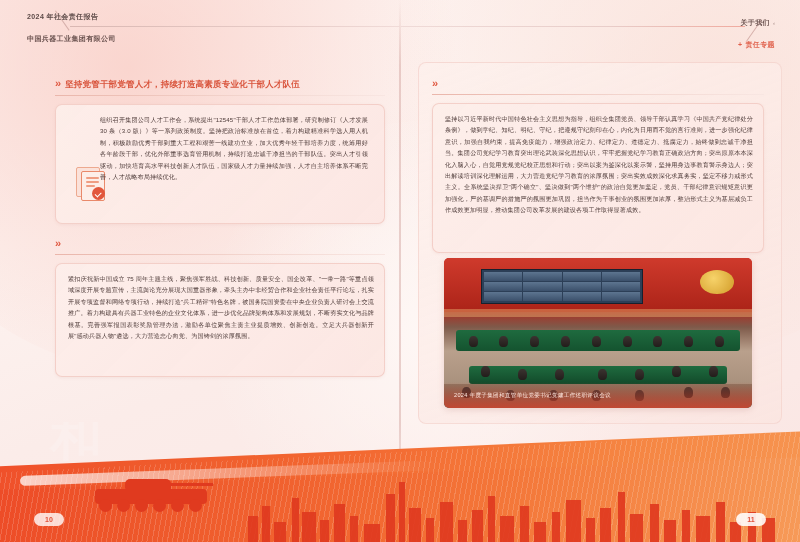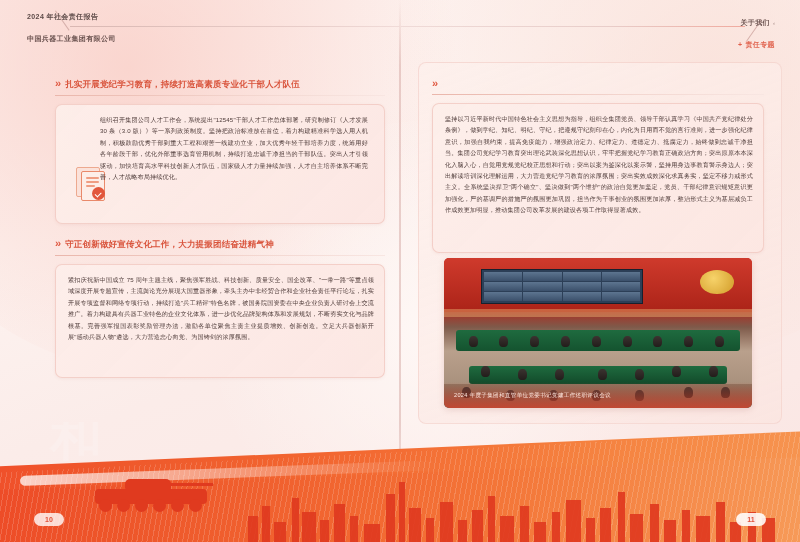--- a/index.html
+++ b/index.html
@@ -156,41 +156,40 @@
     <div class="hdr-topic">
       <span class="hdr-plus">+</span><span>责任专题</span>
     </div>
   </div>
 
   <div class="rpanel"></div>
 
   <div class="sec" style="left:55px;top:78px;width:330px;">
     <div class="sec-head">
       <span class="chev">»</span>
-      <span class="sec-title">扎实开展党纪学习教育，持续打造高素质专业化干部人才队伍</span>
+      <span class="sec-title">坚持党管干部党管人才，持续打造高素质专业化干部人才队伍</span>
     </div>
     <div class="sec-rule"></div>
     <div class="card" style="height:118px;">
       <div class="doc-ico">
         <div class="sheet"></div>
         <div class="sheet2">
           <span class="ln" style="left:4px;top:5px;width:13px;"></span>
           <span class="ln" style="left:4px;top:9px;width:13px;"></span>
           <span class="ln" style="left:4px;top:13px;width:9px;"></span>
         </div>
         <div class="chk"></div>
       </div>
       <div class="body-txt" style="position:absolute;left:44px;top:9px;width:268px;">组织召开集团公司人才工作会，系统提出"12545"干部人才工作总体部署，研究制修订《人才发展 30 条（3.0 版）》等一系列政策制度。坚持把政治标准放在首位，着力构建精准科学选人用人机制，积极鼓励优秀干部到重大工程和艰苦一线建功立业，加大优秀年轻干部培养力度，统筹用好各年龄段干部，优化外部重事选育管用机制，持续打造忠诚干净担当的干部队伍。突出人才引领驱动，加快培育高水平科技创新人才队伍，国家级人才力量持续加强，人才自主培养体系不断完善，人才战略布局持续优化。</div>
     </div>
   </div>
 
   <div class="sec" style="left:55px;top:238px;width:330px;">
     <div class="sec-head">
       <span class="chev">»</span>
-      <span class="sec-title">守正创新做好宣传文化工作，大力提振团结奋进精气神</span>
     </div>
     <div class="sec-rule"></div>
     <div class="card" style="height:112px;">
       <div class="body-txt" style="position:absolute;left:12px;top:9px;width:306px;">紧扣庆祝新中国成立 75 周年主题主线，聚焦强军胜战、科技创新、质量安全、国企改革、"一带一路"等重点领域深度开展专题宣传，主流舆论充分展现大国重器形象，牵头主办中非经贸合作和企业社会责任平行论坛，扎实开展专项监督和网络专项行动，持续打造"兵工精评"特色名牌，被国务院国资委在中央企业负责人研讨会上交流推广。着力构建具有兵器工业特色的企业文化体系，进一步优化品牌架构体系和发展规划，不断夯实文化与品牌根基。完善强军报国表彰奖励管理办法，激励各单位聚焦主责主业提质增效、创新创造。立足大兵器创新开展"感动兵器人物"遴选，大力营造忠心向党、为国铸剑的浓厚氛围。</div>
     </div>
   </div>
 
   <div class="sec" style="left:432px;top:78px;width:332px;">
     <div class="sec-head">
       <span class="chev">»</span>

